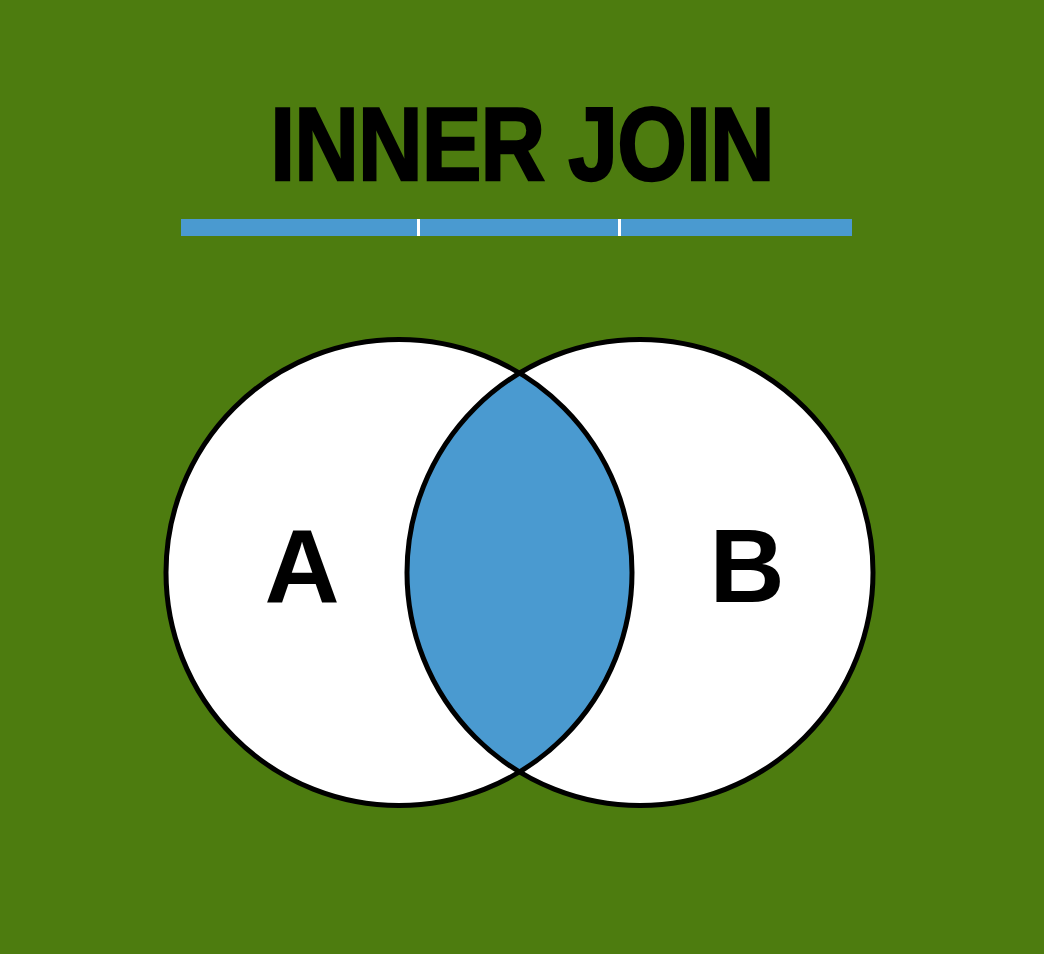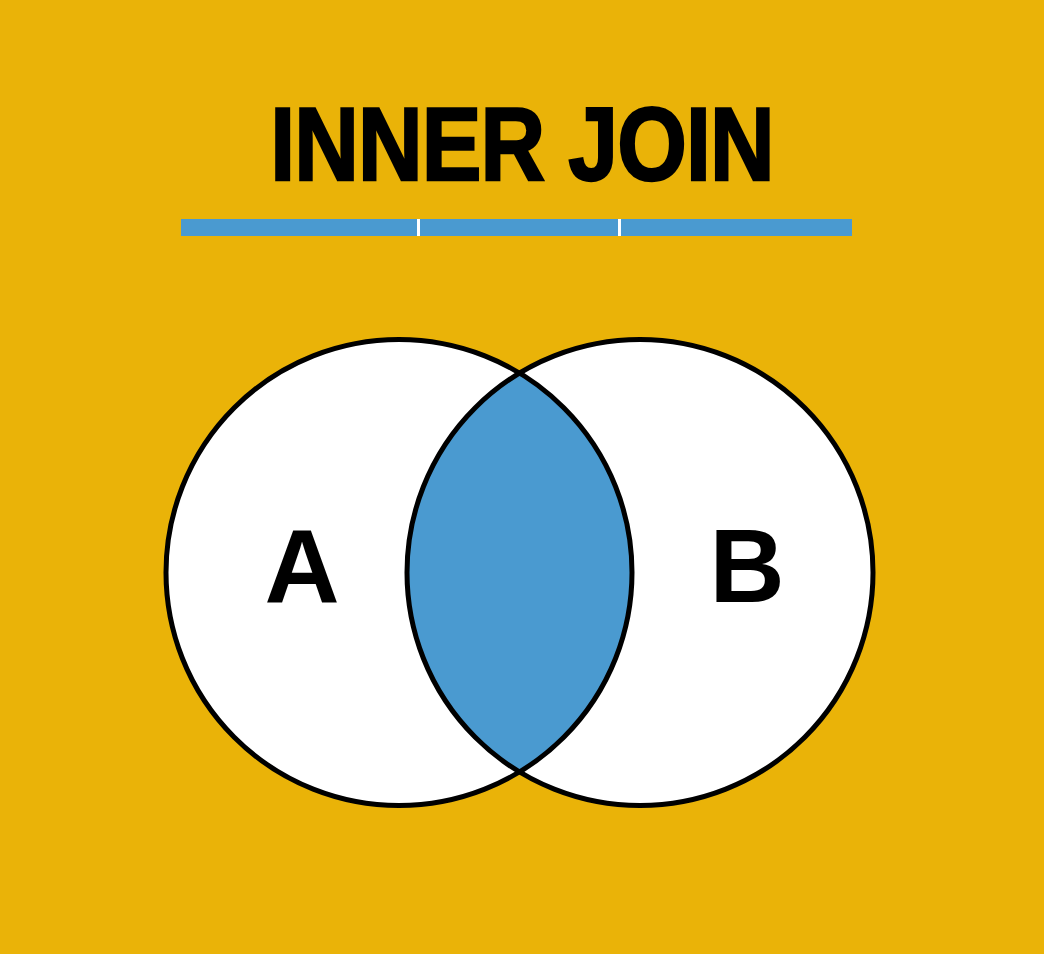--- a/index.html
+++ b/index.html
@@ -11,21 +11,21 @@
     width: 1044px;
     height: 954px;
     overflow: hidden;
     font-family: "Liberation Sans", sans-serif;
     -webkit-font-smoothing: antialiased;
   }
   #canvas {
     position: relative;
     width: 1044px;
     height: 954px;
-    background: #eab308;
+    background: #4d7c0f;
   }
 
   
   #title-block {
     position: absolute;
     left: 0;
     top: 0;
     width: 1044px;
     height: 260px;
   }

